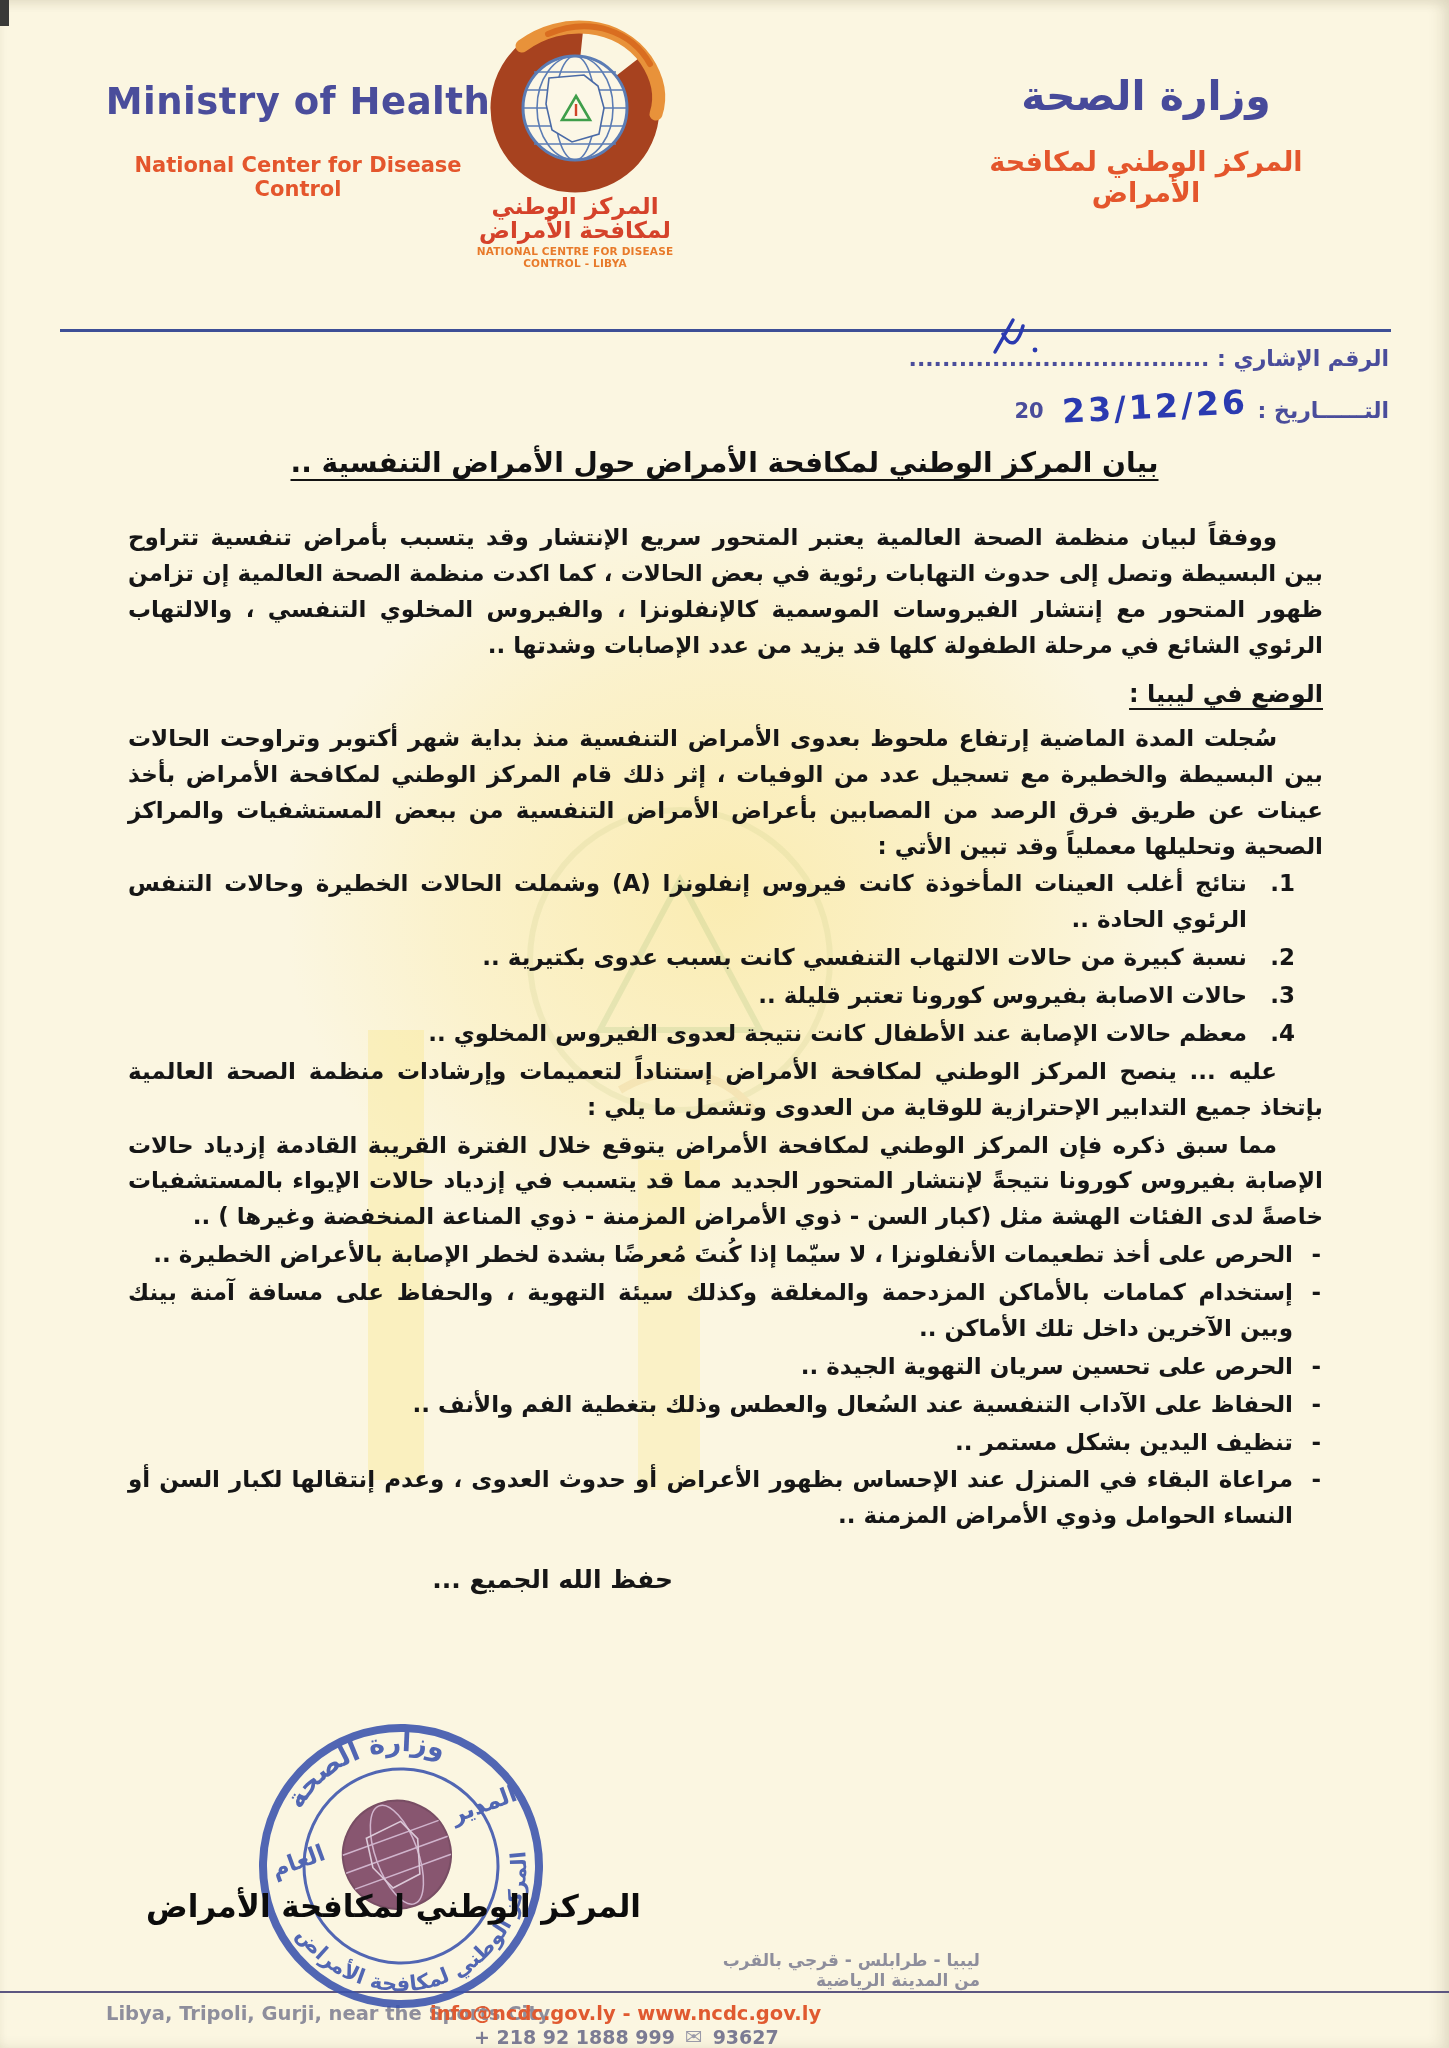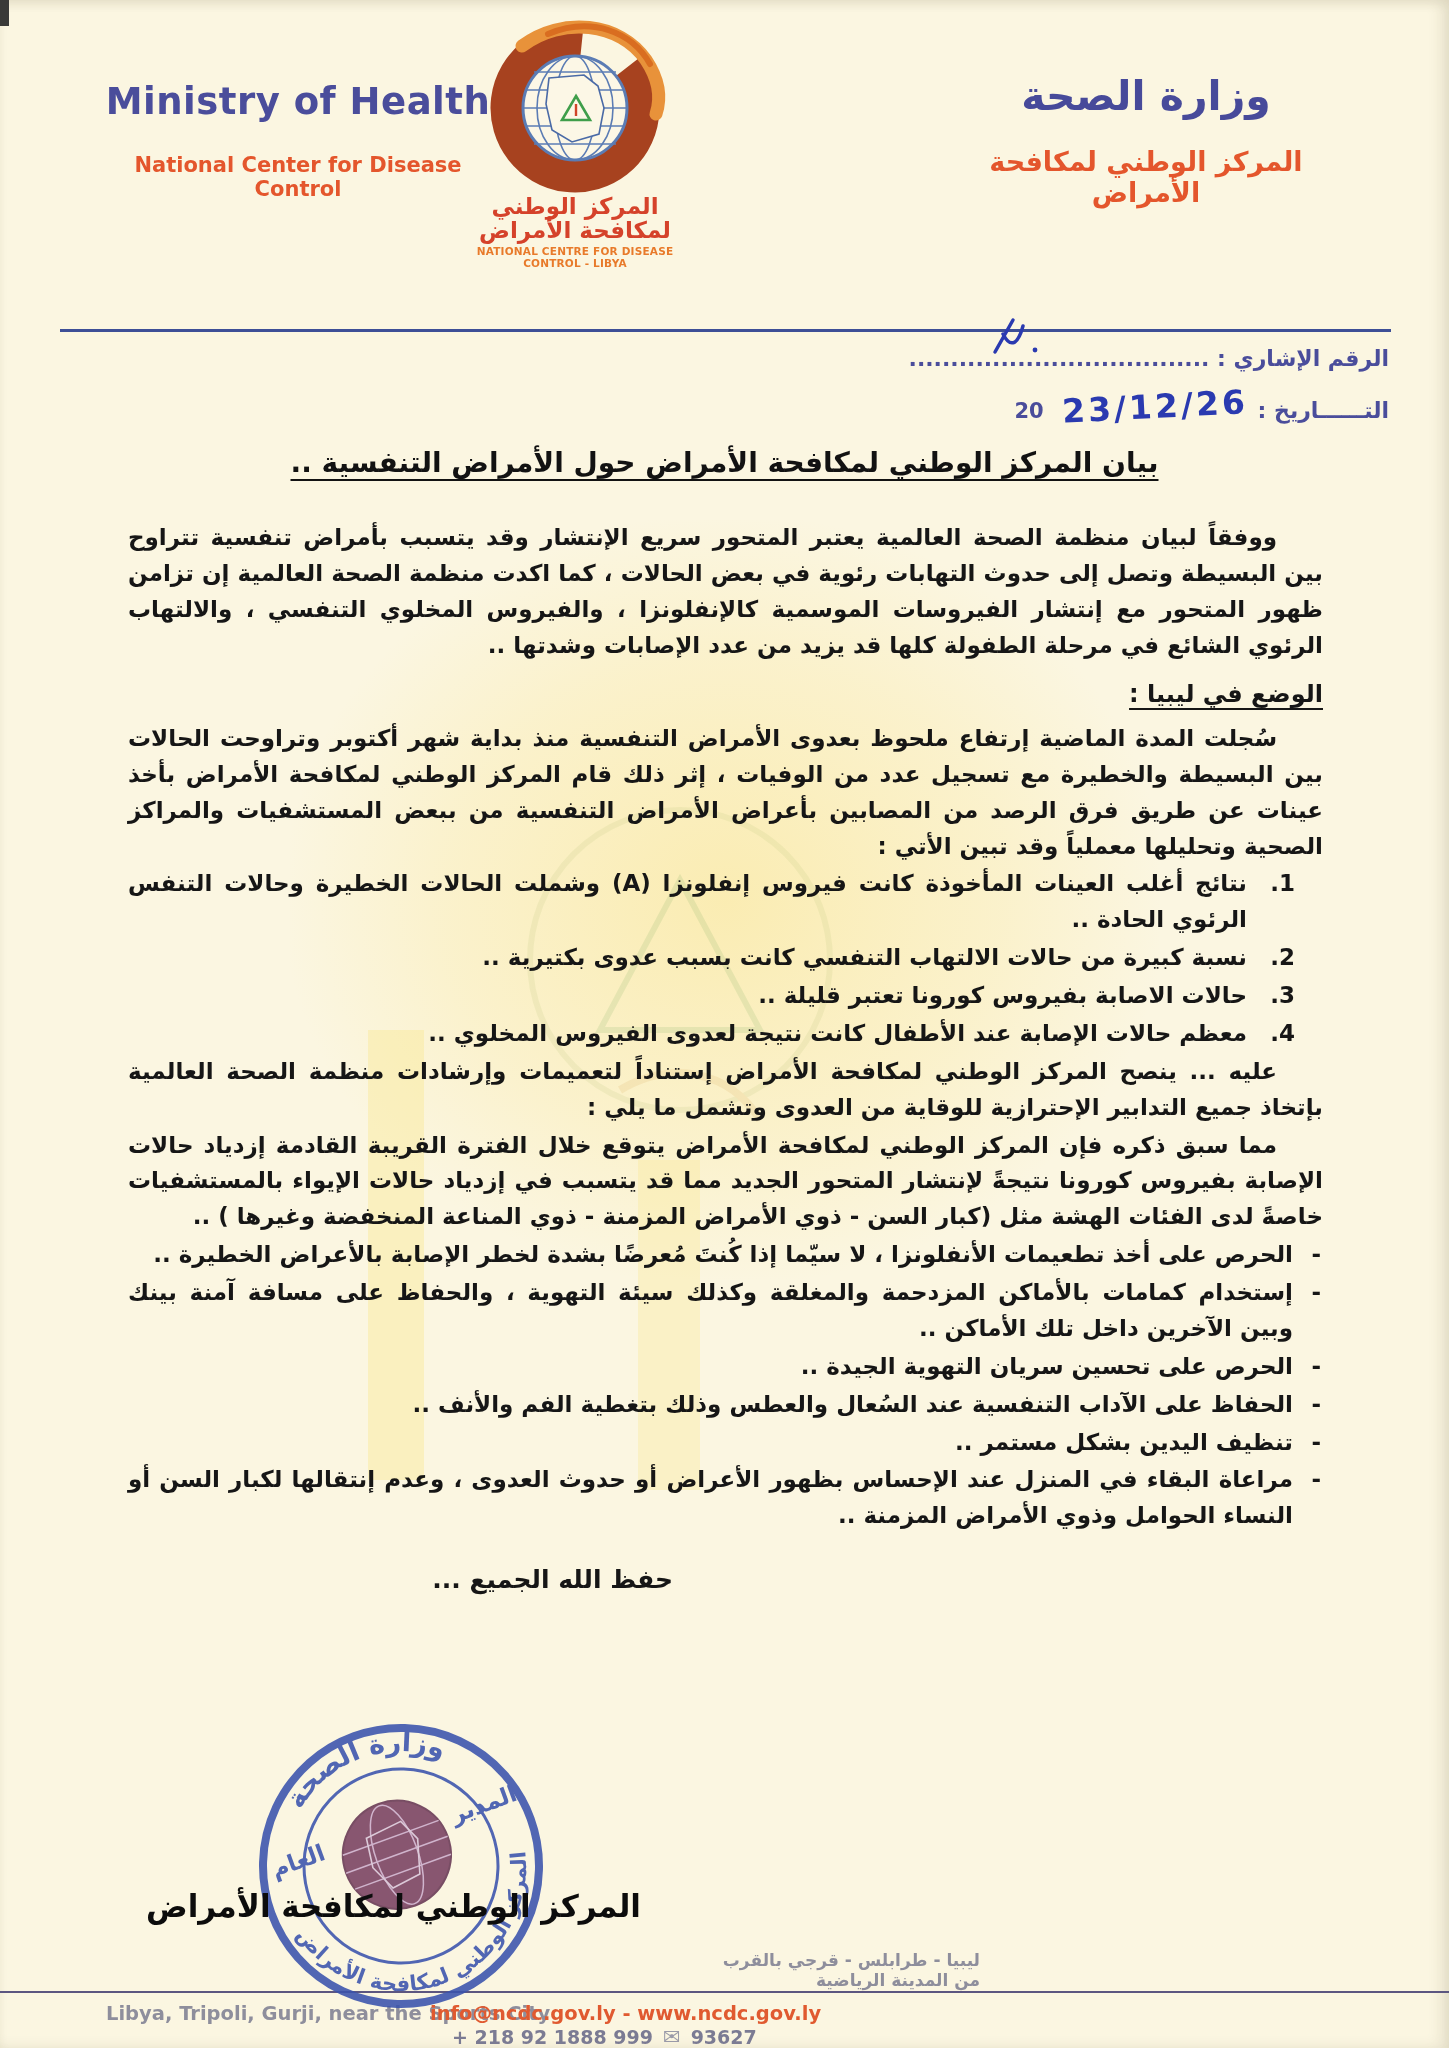--- a/index.html
+++ b/index.html
@@ -50,21 +50,21 @@
   .precautions .dash{flex:0 0 16px;padding-right:2px;}
   .li-text{flex:1;text-align:justify;}
   .closing{margin-top:26px;margin-right:650px;width:fit-content;text-indent:0;font-size:25px;}
   .signature{position:absolute;left:146px;top:1888px;direction:rtl;font-size:31px;font-weight:900;color:#0c0c0c;z-index:4;}
   .stamp{position:absolute;left:210px;top:1716px;z-index:3;}
   
   .foot-line{position:absolute;top:1991px;left:0;width:1449px;height:2px;background:#5c5680;z-index:2;}
   .f-en{position:absolute;left:106px;top:2002px;color:#8e8e9c;font-size:19.5px;font-weight:bold;z-index:2;}
   .f-mail{position:absolute;left:430px;top:2002px;color:#e05a30;font-size:19.5px;font-weight:bold;z-index:2;}
   .f-ar{position:absolute;left:714px;top:1950px;width:266px;color:#8e8e9c;font-size:17px;font-weight:bold;direction:rtl;text-align:right;z-index:2;}
-  .f-phone{position:absolute;left:452px;top:2025px;color:#7b7b93;font-size:19px;font-weight:bold;z-index:2;display:flex;gap:10px;align-items:center;}
+  .f-phone{position:absolute;left:474px;top:2025px;color:#7b7b93;font-size:19px;font-weight:bold;z-index:2;display:flex;gap:10px;align-items:center;}
   .f-phone .env{color:#9a9aa8;font-size:21px;}
 </style>
 </head>
 <body>
 
 <div class="page">
 
   <div class="scan-corner"></div>
 
   <div class="wm-blob"></div>

